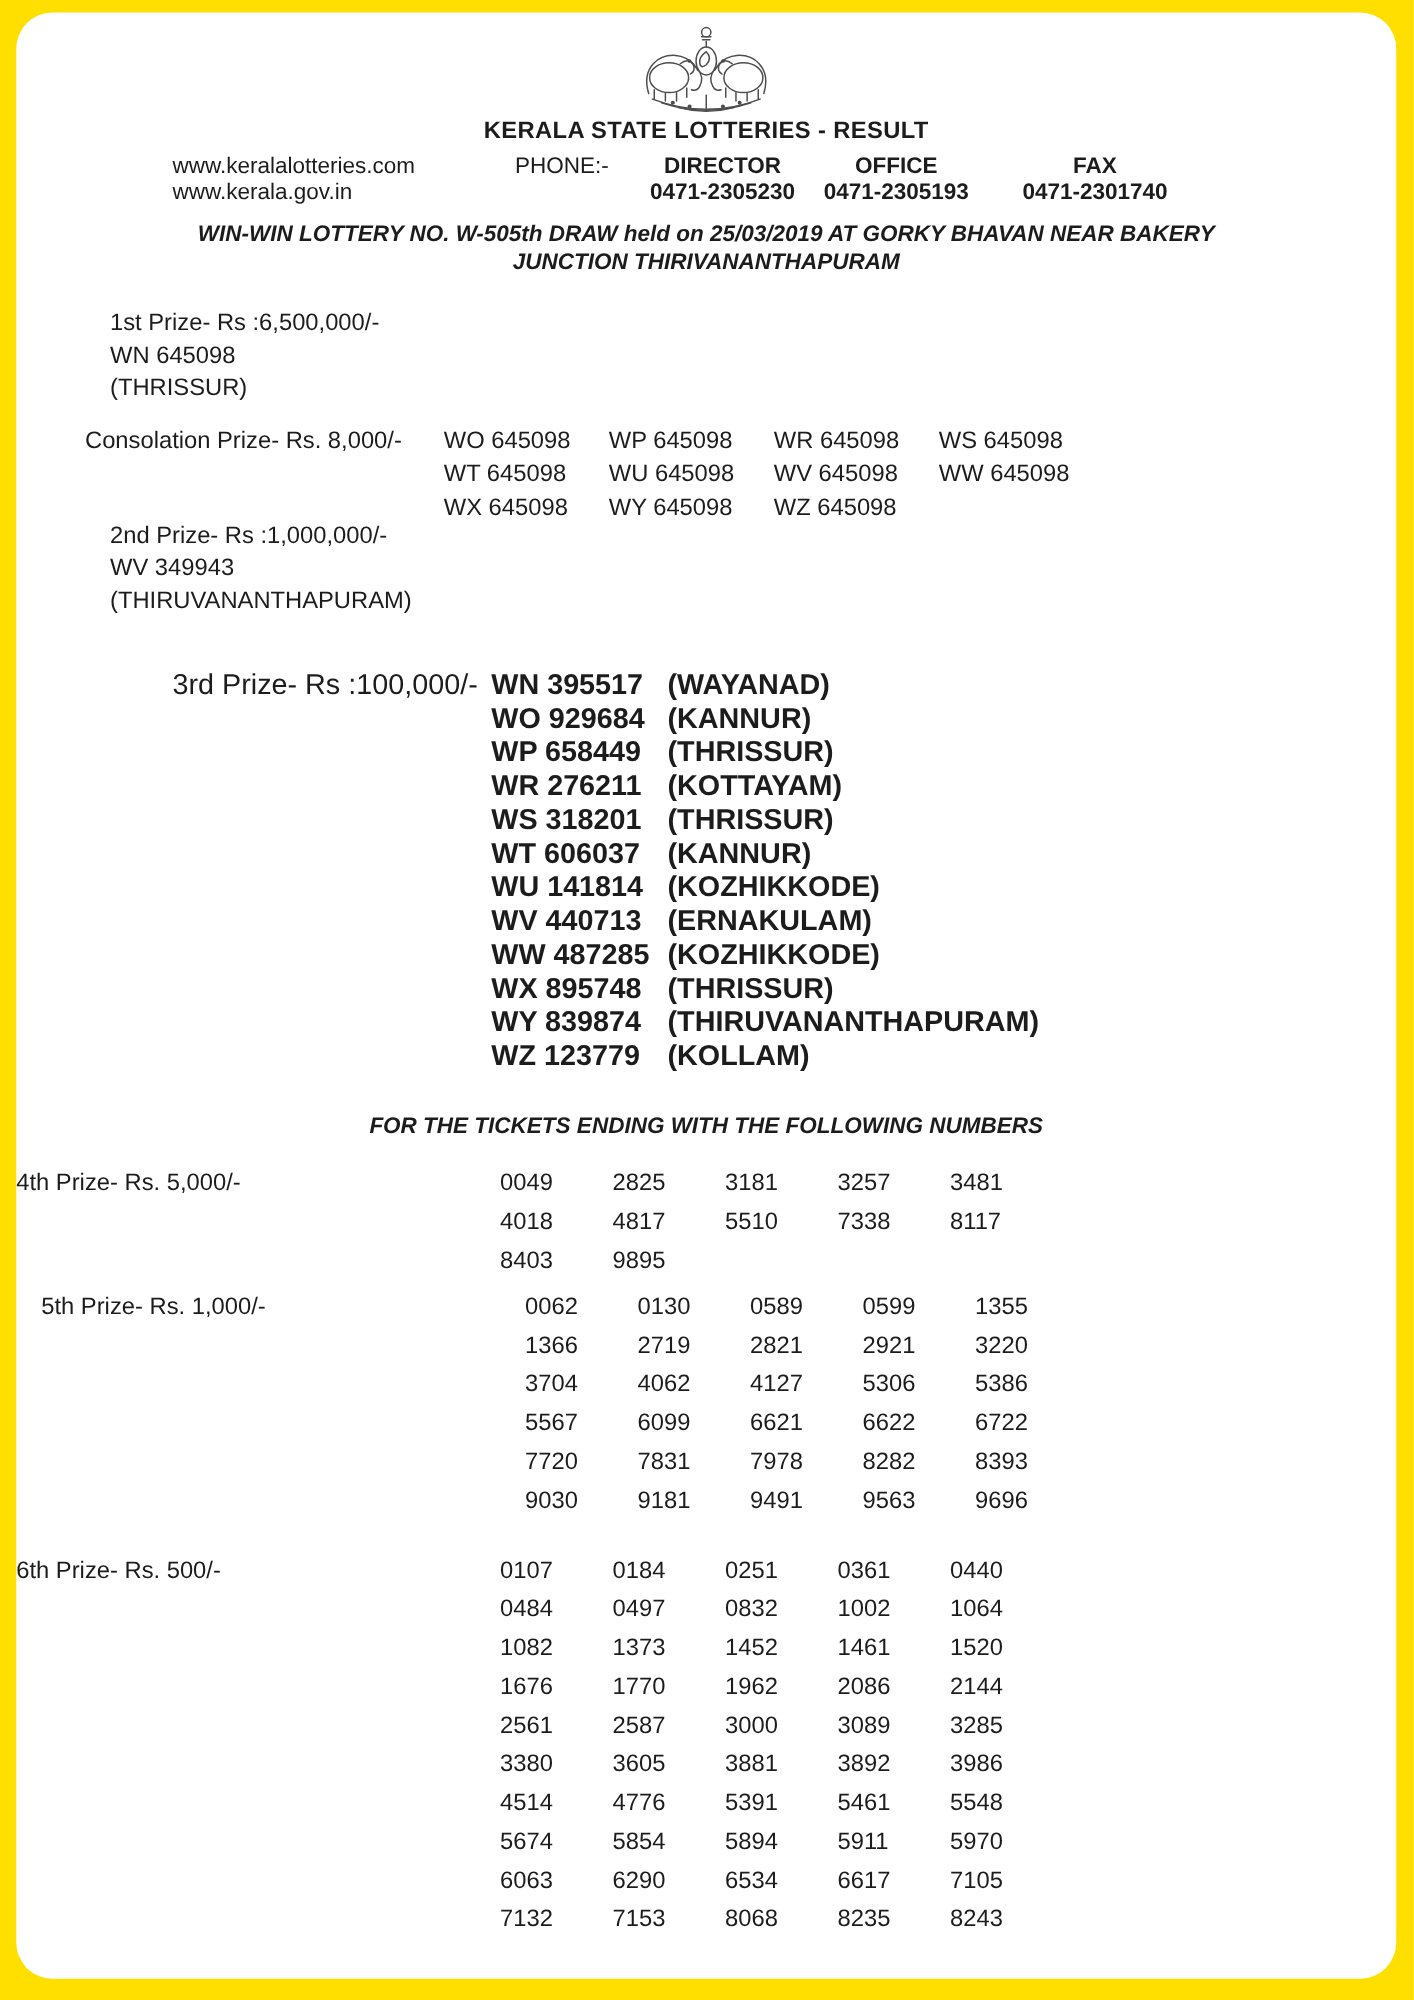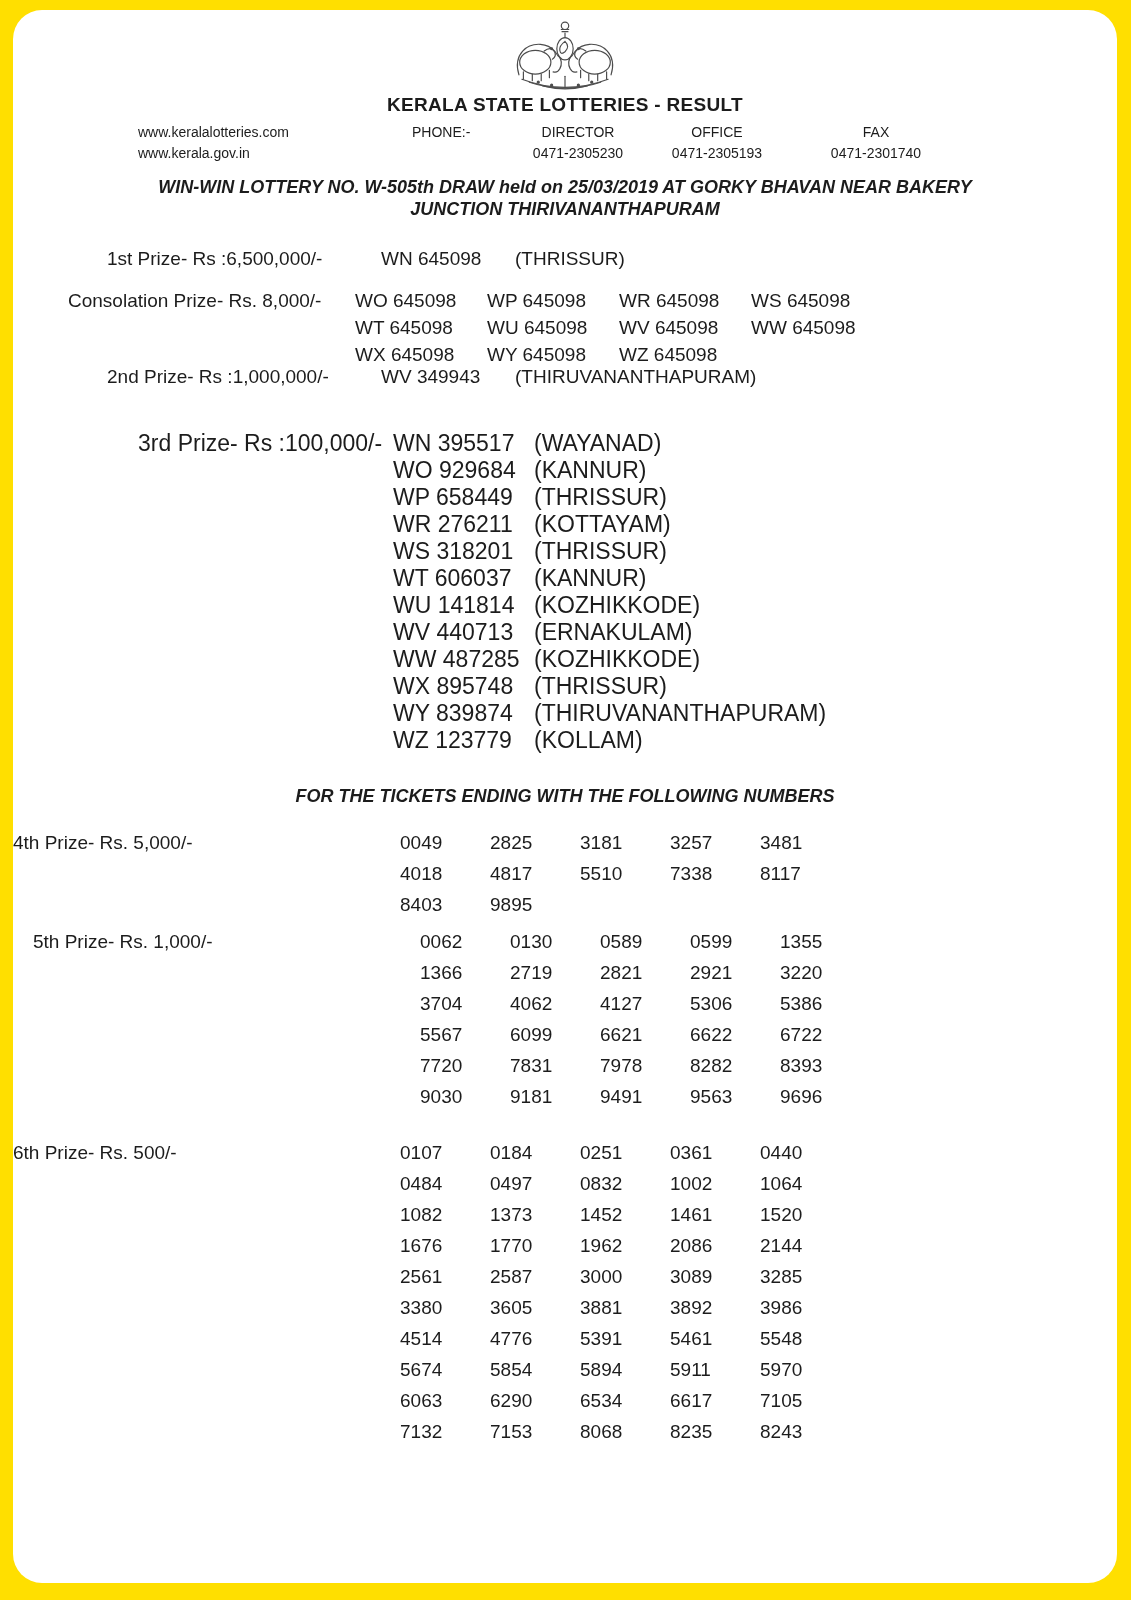--- a/index.html
+++ b/index.html
@@ -26,42 +26,43 @@
     margin: 2px 0 0;
     text-align: center;
     font-size: 19px;
     font-weight: bold;
     letter-spacing: 0.3px;
   }
   .contact {
     display: flex;
     margin-top: 6px;
     padding-left: 125px;
-    font-size: 14px;
+    font-size: 18px;
     line-height: 21px;
   }
   .websites { width: 254px; }
   .phone-label { width: 86px; padding-left: 20px; box-sizing: content-box; }
-  .contact-col { text-align: center; }
+  .contact-col { text-align: center; font-weight: bold; }
   .col-director { width: 160px; }
   .col-office { width: 118px; }
   .col-fax { width: 200px; }
   .drawinfo {
     margin-top: 12px;
     text-align: center;
     font-size: 18px;
     font-weight: bold;
     font-style: italic;
     line-height: 22px;
   }
   .prize-line {
     display: flex;
-    padding-left: 94px;
+    padding-left: 75px;
     font-size: 19px;
     line-height: 26px;
+    flex-direction: column;
   }
   .prize-line .plabel { width: 274px; flex-shrink: 0; }
   .prize-line .pticket { width: 134px; flex-shrink: 0; }
   .first { margin-top: 26px; }
   .second { margin-top: -4px; }
   .cons-block {
     display: flex;
     padding-left: 55px;
     margin-top: 15px;
     font-size: 19px;
@@ -71,21 +72,21 @@
   .cons-row { display: flex; height: 27px; }
   .cons-row .ticket { width: 132px; }
   .third-block {
     display: flex;
     padding-left: 125px;
     margin-top: 40px;
     font-size: 23px;
     line-height: 27px;
   }
   .third-block .plabel { width: 255px; flex-shrink: 0; }
-  .third-row { display: flex; height: 27px; }
+  .third-row { display: flex; height: 27px; font-weight: bold; }
   .third-row .third-ticket { width: 141px; }
   .section-heading {
     margin-top: 32px;
     text-align: center;
     font-size: 18px;
     font-weight: bold;
     font-style: italic;
   }
   .ending-block {
     display: flex;

